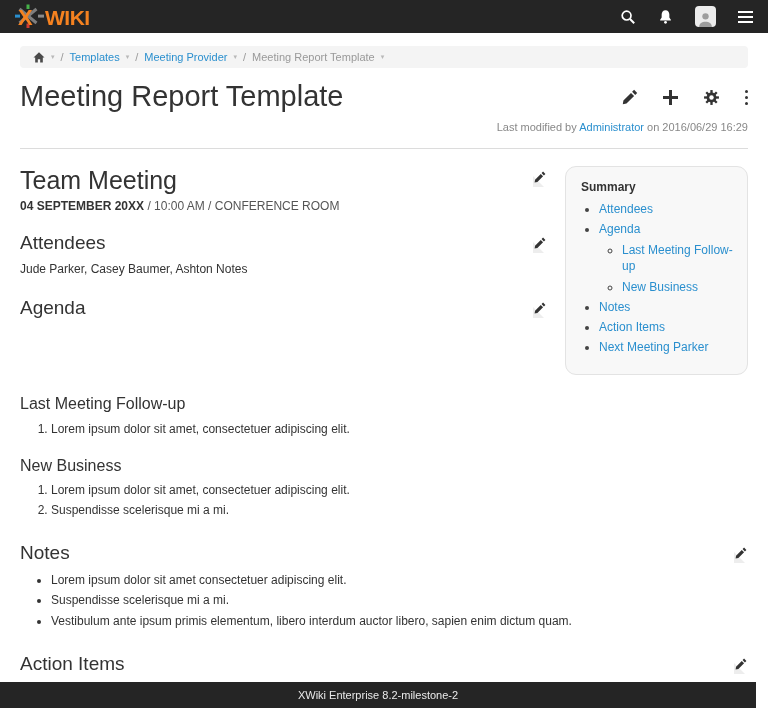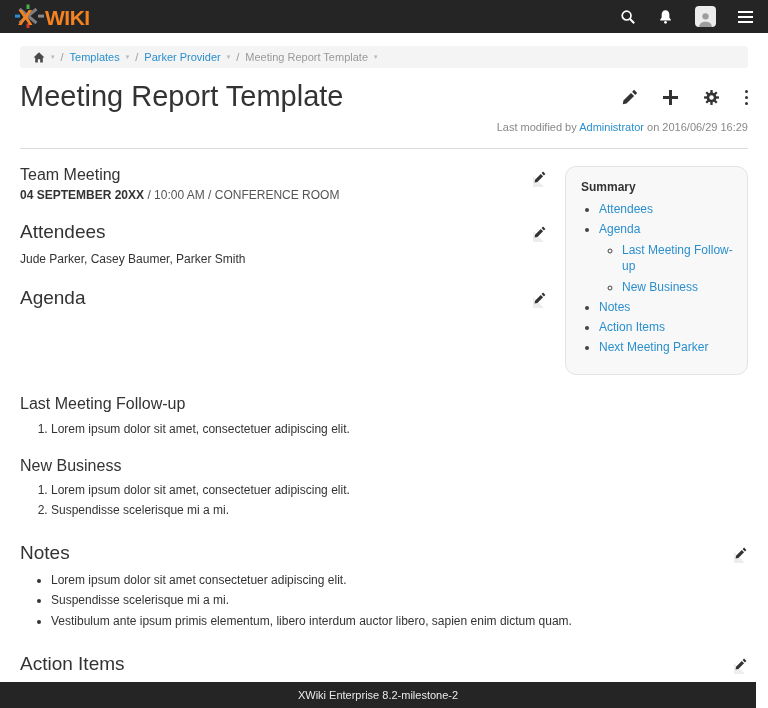--- a/index.html
+++ b/index.html
@@ -51,21 +51,21 @@
   .modified-line { padding:0 20px; font-size:11px; color:#888; margin-top:8px;text-align:right; }
   .modified-line a { color:#2a8fce; }
   .rule { border:none; border-top:1px solid #dcdcdc; margin:15px 20px 0; }
 
   
   .content { padding:0 20px; }
   .top-flex { display:flex; margin-top:17px; align-items:flex-start; }
   .main-col { flex:1; padding-right:18px; min-width:0; }
 
   .sec-head { display:flex; justify-content:space-between; align-items:flex-start; }
-  .h1-like { font-size:16px; font-weight:400; margin:0; line-height:1.15; }
+  .h1-like { font-size:25px; font-weight:400; margin:0; line-height:1.15; }
   .h2-like { font-size:19px; font-weight:400; margin:0; line-height:1.2; }
   .h3-like { font-size:16px; font-weight:400; margin:19px 0 0; line-height:1.2; }
   .mt-sec { margin-top:19px; }
   .mt-sec-lg { margin-top:24px; }
 
   .sec-pencil { position:relative; width:14px; height:14px; margin-top:4px; cursor:pointer; flex:0 0 auto; }
   .sec-pencil .tri { position:absolute; left:0; bottom:-3px; width:0; height:0;
                      border-bottom:11px solid #ededed; border-right:11px solid transparent; }
   .sec-pencil svg { position:absolute; left:1px; top:1px; }
 
@@ -145,21 +145,21 @@
   <span class="home-icon">
     <svg width="12" height="11" viewBox="0 0 16 15">
       <path d="M8 0.5 15.5 7.5 h-2.3 v6.8 h-3.6 v-4.5 h-3.2 v4.5 h-3.6 v-6.8 h-2.3 z" fill="#4a4a4a"></path>
     </svg>
   </span>
   <span class="caret">▾</span>
   <span class="crumb-sep">/</span>
   <a href="#">Templates</a>
   <span class="caret">▾</span>
   <span class="crumb-sep">/</span>
-  <a href="#">Parker Provider</a>
+  <a href="#">Meeting Provider</a>
   <span class="caret">▾</span>
   <span class="crumb-sep">/</span>
   <span>Meeting Report Template</span>
   <span class="caret">▾</span>
 </div>
 
 <div class="title-row">
   <h1 class="page-title">Meeting Report Template</h1>
   <div class="actions">
     <span class="action-btn">
@@ -216,21 +216,21 @@
 
       <div class="sec-head mt-sec">
         <h2 class="h2-like">Attendees</h2>
         <span class="sec-pencil">
           <span class="tri"></span>
           <svg width="12" height="12" viewBox="0 0 16 16">
               <path d="M12.1 0.8l3.1 3.1-2 2-3.1-3.1zM9 3.9l3.1 3.1-7.6 7.6-3.7.6.6-3.7z" fill="#333"></path>
             </svg>
         </span>
       </div>
-      <p class="body-text">Jude Parker, Casey Baumer, Parker Smith</p>
+      <p class="body-text">Jude Parker, Casey Baumer, Ashton Notes</p>
 
       <div class="sec-head mt-sec">
         <h2 class="h2-like">Agenda</h2>
         <span class="sec-pencil">
           <span class="tri"></span>
           <svg width="12" height="12" viewBox="0 0 16 16">
               <path d="M12.1 0.8l3.1 3.1-2 2-3.1-3.1zM9 3.9l3.1 3.1-7.6 7.6-3.7.6.6-3.7z" fill="#333"></path>
             </svg>
         </span>
       </div>

